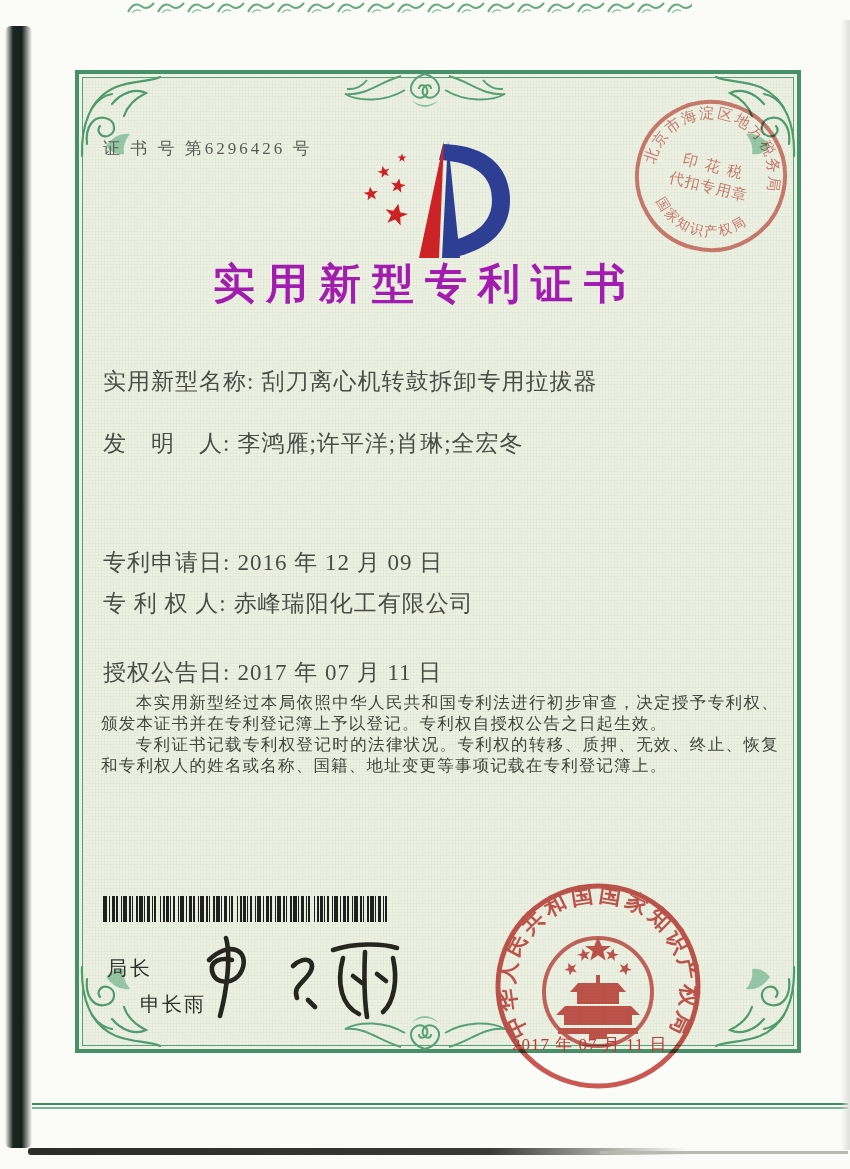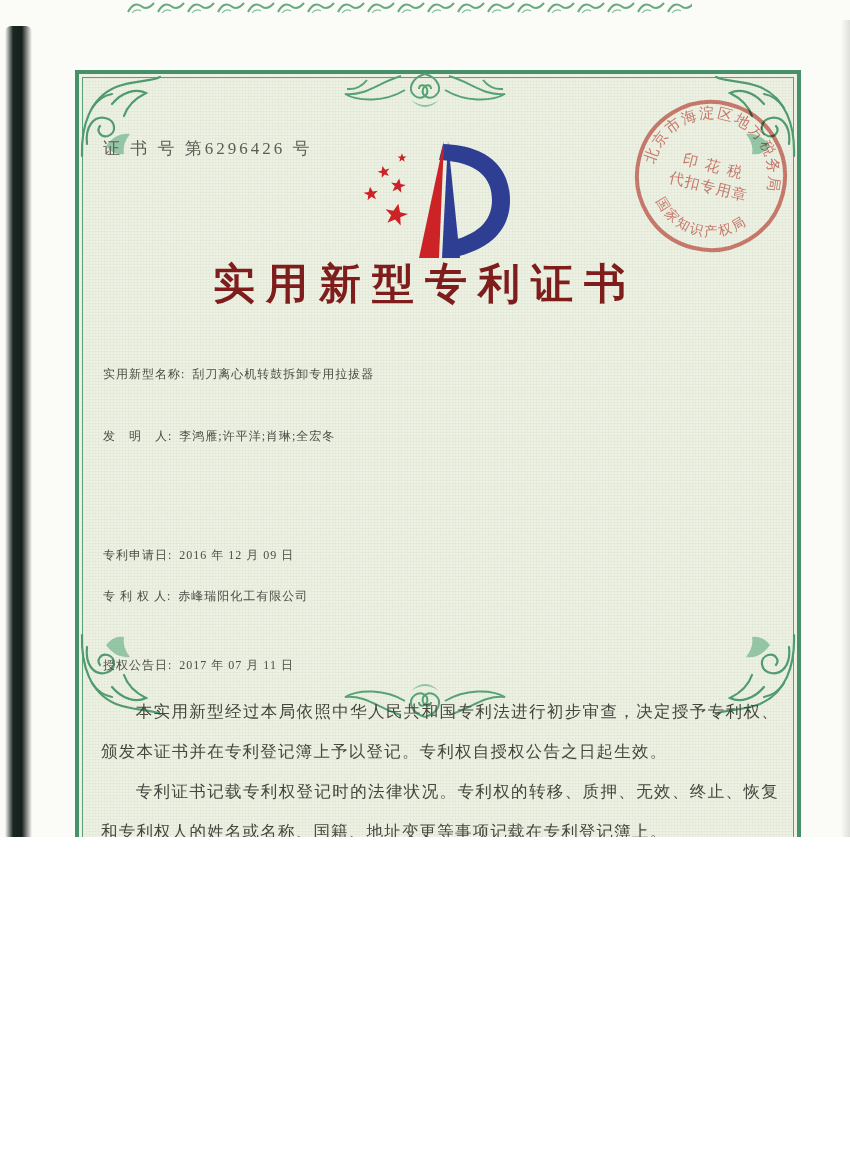--- a/index.html
+++ b/index.html
@@ -1,18 +1,18 @@
 <!DOCTYPE html>
 <html><head>
 <meta charset="utf-8">
 <style>
   * { margin:0; padding:0; box-sizing:border-box; }
   html,body { width:850px; height:1169px; }
   body { font-family:"Liberation Serif", serif; background:#ffffff; }
-  #page { position:relative; width:850px; height:837px; background:#fbfbf7; overflow:hidden; }
+  #page { position:relative; width:850px; height:1169px; background:#fbfbf7; overflow:hidden; }
 
   
   .edge-left { position:absolute; left:5px; top:26px; width:27px; height:1122px;
     background:linear-gradient(90deg, rgba(250,250,246,0) 0%, #1b2622 30%, #16201c 62%, rgba(250,250,246,0) 100%);
     border-radius:6px; }
   .edge-bottom { position:absolute; left:28px; top:1148px; width:660px; height:7px;
     background:linear-gradient(90deg, #2c2c28 0%, #3a3a34 70%, rgba(250,250,246,0) 100%);
     border-radius:3px; }
   .edge-bottom-right { position:absolute; left:600px; top:1151px; width:248px; height:3px; background:#b9b9b2; }
   .edge-right { position:absolute; right:0; top:20px; width:9px; height:1130px;
@@ -40,27 +40,27 @@
   .mid-orn { position:absolute; left:50%; transform:translateX(-50%); width:220px; height:40px; }
   .mid-top { top:72px; }
   .mid-bottom { bottom:118px; transform:translateX(-50%) scaleY(-1); }
 
   
   .cert-no { position:absolute; left:103px; top:137px; font-size:17px; letter-spacing:3px; color:#5c5d56; }
   .logo { position:absolute; left:345px; top:138px; width:165px; height:122px; }
   .tax-stamp { position:absolute; left:630px; top:95px; width:162px; height:162px;
     transform:rotate(14deg); opacity:.8; mix-blend-mode:multiply; }
   .title { position:absolute; left:0; top:256px; width:850px; text-align:center;
-    font-size:42px; font-weight:bold; letter-spacing:11px; color:#7f1d1d; }
-  .field-row { position:absolute; left:103px; font-size:12px; color:#4c4d46; letter-spacing:1px; white-space:nowrap; }
+    font-size:42px; font-weight:bold; letter-spacing:11px; color:#a21caf; }
+  .field-row { position:absolute; left:103px; font-size:23px; color:#4c4d46; letter-spacing:1px; white-space:nowrap; }
   .field-row .val { margin-left:7px; }
   .row-0 { top:366px; } .row-1 { top:428px;text-align:center; } .row-2 { top:488px; }
   .row-3 { top:547px; } .row-4 { top:588px; } .row-5 { top:657px; }
   .body-text { position:absolute; left:101px; top:692px; width:678px; color:#45463e; }
-  .body-text p { font-size:16.5px; line-height:40px; letter-spacing:1.2px;
+  .body-text p { font-size:16.5px; line-height:21px; letter-spacing:1.2px;
     text-align:justify; text-indent:2.1em; }
   .barcode { position:absolute; left:103px; top:896px; width:288px; height:26px; }
   .official-title { position:absolute; left:107px; top:955px; font-size:20px; color:#32322c;
     font-family:Liberation Mono, monospace; letter-spacing:3px; }
   .official-name { position:absolute; left:107px; top:991px; font-size:20px; color:#32322c;
     font-family:"Liberation Sans", sans-serif; letter-spacing:2px;margin-left:33px; }
   .signature { position:absolute; left:196px; top:924px; width:212px; height:106px; }
   .big-seal { position:absolute; left:492px; top:880px; width:212px; height:212px;
     opacity:.88; mix-blend-mode:multiply; }
   .seal-date { position:absolute; left:512px; top:1033px; width:180px; font-size:17px;

